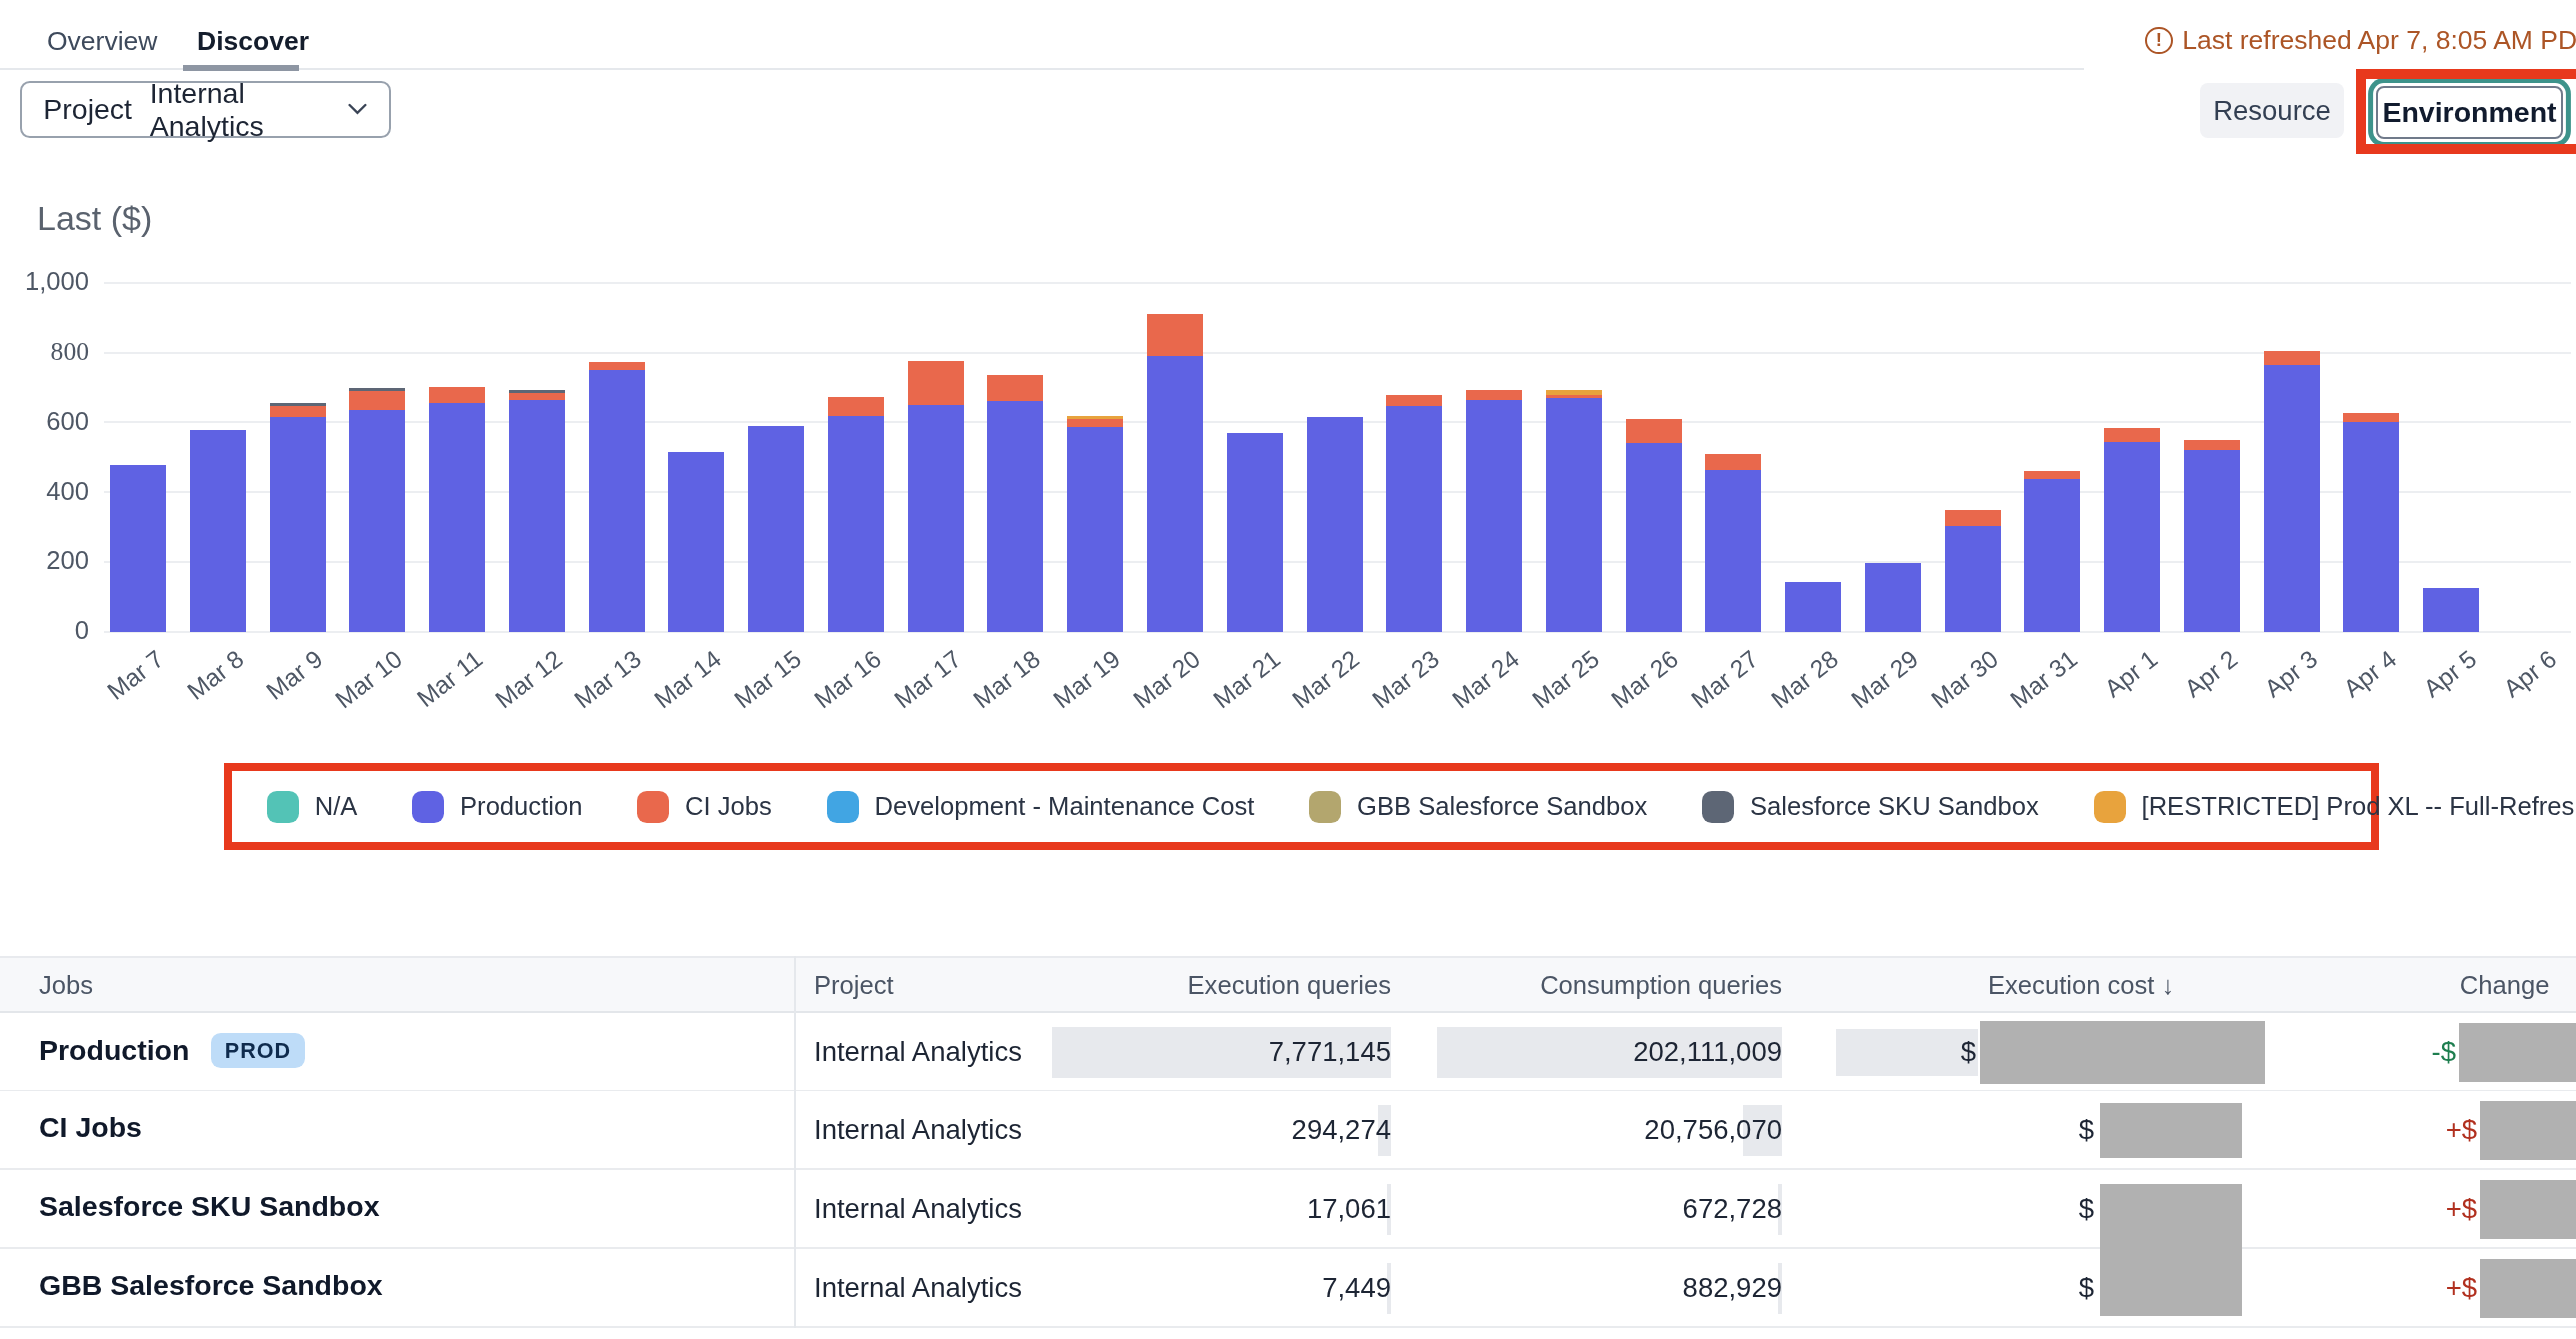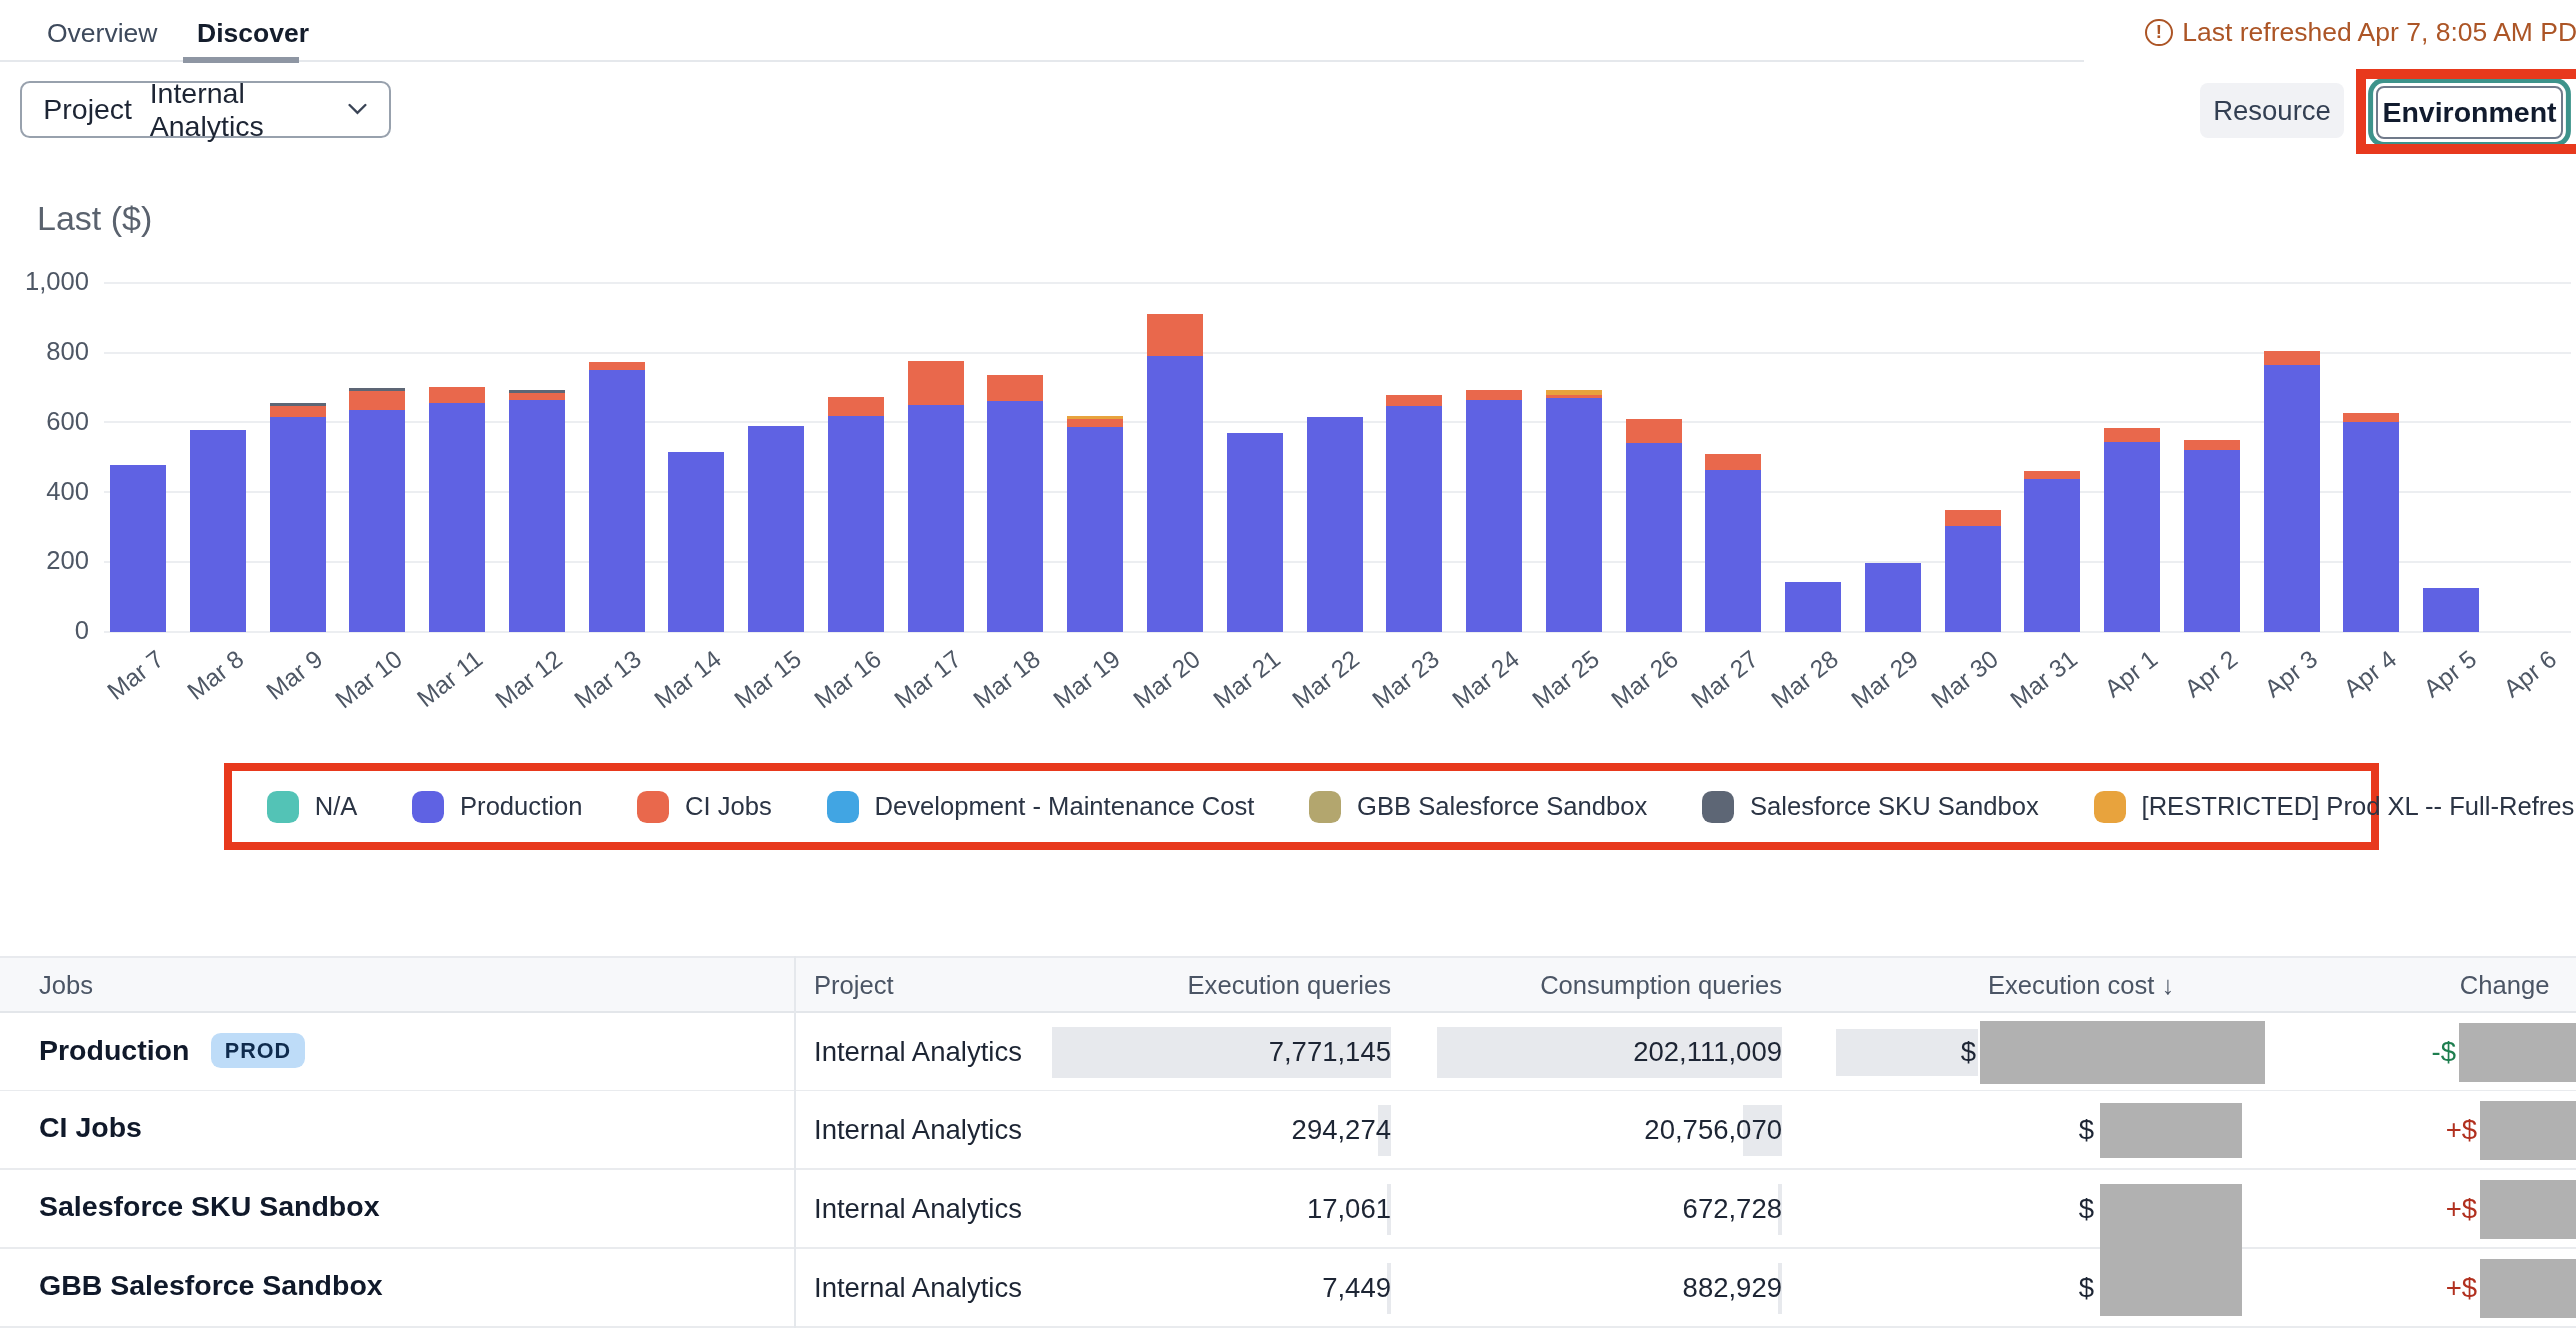--- a/index.html
+++ b/index.html
@@ -1,20 +1,20 @@
 <!DOCTYPE html>
 <html><head>
 <meta charset="utf-8">
 <style>
   html,body{margin:0;padding:0;background:#fff;}
   #app{position:relative;width:2576px;height:1339px;background:#fff;overflow:hidden;
        font-family:"Liberation Sans",sans-serif;color:#1d2534;}
 
   
-  .tabbar{position:absolute;left:0;top:8px;width:2084px;height:52px;border-bottom:2px solid #e5e8ec;background:#fff;}
+  .tabbar{position:absolute;left:0;top:16px;width:2084px;height:52px;border-bottom:2px solid #e5e8ec;background:#fff;}
   .tab{position:absolute;top:9.8px;font-size:26.5px;color:#3e4a5c;cursor:pointer;}
   .tab-overview{left:47px;}
   .tab-discover{left:197px;font-weight:bold;color:#141d2c;}
   .tab-underline{position:absolute;left:183px;top:49px;width:116px;height:5.9px;background:#8e96a3;}
   .refresh{position:absolute;top:8.8px;left:2145px;display:flex;align-items:center;gap:9.8px;color:#ac5526;font-size:26.5px;white-space:nowrap;}
   .warn-icon{display:inline-flex;align-items:center;justify-content:center;width:27.5px;height:27.5px;border:2px solid #ac5526;border-radius:50%;font-size:18.7px;font-weight:bold;box-sizing:border-box;}
 
   
   .project-btn{position:absolute;left:19.7px;top:81px;width:371px;height:57px;border:2px solid #98a1ad;border-radius:9.8px;
     display:flex;align-items:center;gap:17.7px;padding:0 21.6px;font-size:28.5px;box-sizing:border-box;background:#fff;cursor:pointer;}
@@ -100,21 +100,21 @@
   <div id="plot">
       <div class="gridline" style="top: 356px;"></div>
       <div class="ylab" style="top: 341px;">0</div>
       <div class="gridline" style="top: 286px;"></div>
       <div class="ylab" style="top: 271px;">200</div>
       <div class="gridline" style="top: 216px;"></div>
       <div class="ylab" style="top: 202px;">400</div>
       <div class="gridline" style="top: 146px;"></div>
       <div class="ylab" style="top: 132px;">600</div>
       <div class="gridline" style="top: 77px;"></div>
-      <div class="ylab" style="top: 62px;">800</div>
+      <div class="ylab" style="top: 62px; font-family: Liberation Serif, serif;">800</div>
       <div class="gridline" style="top: 6.9px;"></div>
       <div class="ylab" style="top: -7.9px;">1,000</div>
       <div class="slot" style="left: 0px; width: 80px;">
         <div class="bar">
           <div class="seg" style="height: 167px; background: rgb(95, 98, 227);"></div>
         </div>
       </div>
       <div class="xlab" style="right: 2419px;">Mar 7</div>
       <div class="slot" style="left: 80px; width: 80px;">
         <div class="bar">

